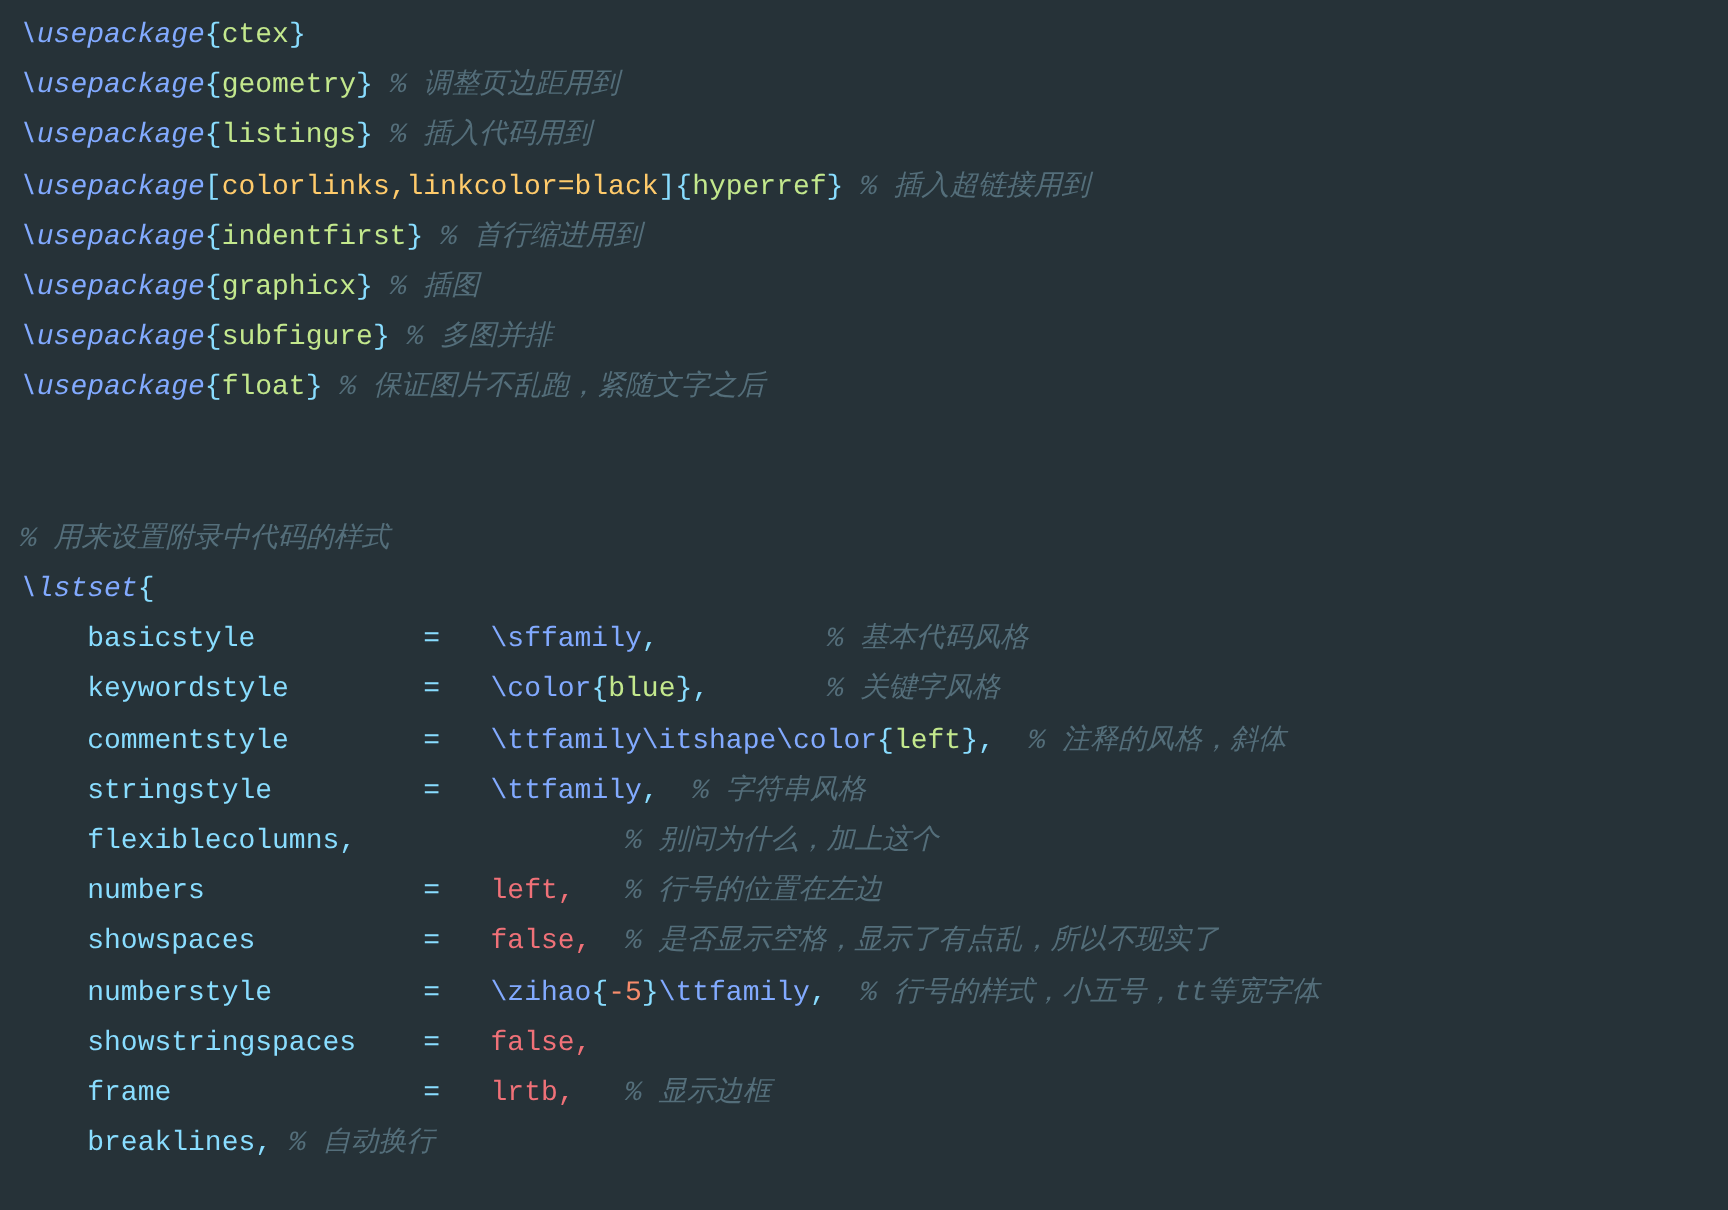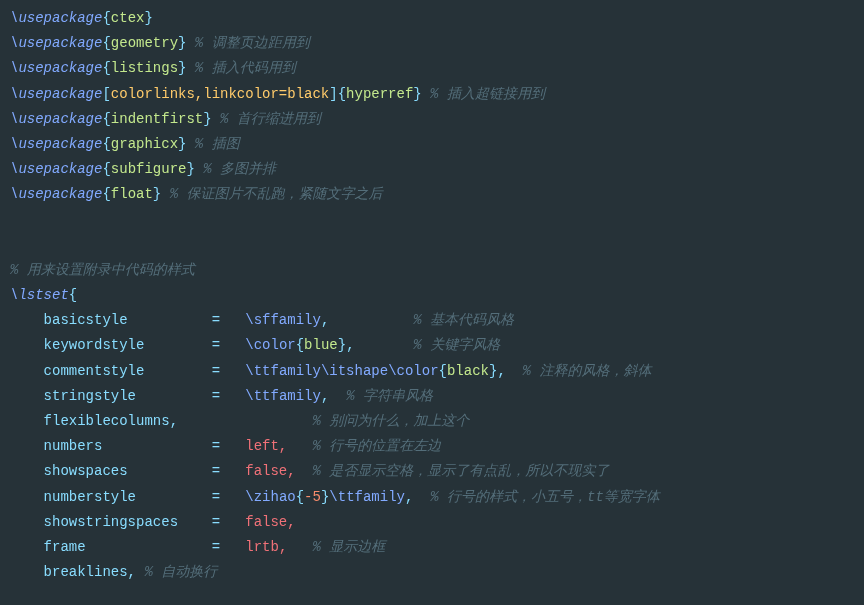--- a/index.html
+++ b/index.html
@@ -57,21 +57,21 @@
 <div class="line"> </div>
 
 <div class="line"><span class="comment">% 用来设置附录中代码的样式</span></div>
 
 <div class="line"><span class="cmd">\lstset</span><span class="brace">{</span></div>
 
 <div class="line">    <span class="key">basicstyle</span>          <span class="punct">=</span>   <span class="innercmd">\sffamily</span><span class="punct">,</span>          <span class="comment">% 基本代码风格</span></div>
 
 <div class="line">    <span class="key">keywordstyle</span>        <span class="punct">=</span>   <span class="innercmd">\color</span><span class="brace">{</span><span class="arg">blue</span><span class="brace">}</span><span class="punct">,</span>       <span class="comment">% 关键字风格</span></div>
 
-<div class="line">    <span class="key">commentstyle</span>        <span class="punct">=</span>   <span class="innercmd">\ttfamily</span><span class="innercmd">\itshape</span><span class="innercmd">\color</span><span class="brace">{</span><span class="arg">black</span><span class="brace">}</span><span class="punct">,</span>  <span class="comment">% 注释的风格，斜体</span></div>
+<div class="line">    <span class="key">commentstyle</span>        <span class="punct">=</span>   <span class="innercmd">\ttfamily</span><span class="innercmd">\itshape</span><span class="innercmd">\color</span><span class="brace">{</span><span class="arg">left</span><span class="brace">}</span><span class="punct">,</span>  <span class="comment">% 注释的风格，斜体</span></div>
 
 <div class="line">    <span class="key">stringstyle</span>         <span class="punct">=</span>   <span class="innercmd">\ttfamily</span><span class="punct">,</span>  <span class="comment">% 字符串风格</span></div>
 
 <div class="line">    <span class="key">flexiblecolumns,</span>                <span class="comment">% 别问为什么，加上这个</span></div>
 
 <div class="line">    <span class="key">numbers</span>             <span class="punct">=</span>   <span class="val">left,</span>   <span class="comment">% 行号的位置在左边</span></div>
 
 <div class="line">    <span class="key">showspaces</span>          <span class="punct">=</span>   <span class="val">false,</span>  <span class="comment">% 是否显示空格，显示了有点乱，所以不现实了</span></div>
 
 <div class="line">    <span class="key">numberstyle</span>         <span class="punct">=</span>   <span class="innercmd">\zihao</span><span class="brace">{</span><span class="num">-5</span><span class="brace">}</span><span class="innercmd">\ttfamily</span><span class="punct">,</span>  <span class="comment">% 行号的样式，小五号，tt等宽字体</span></div>

